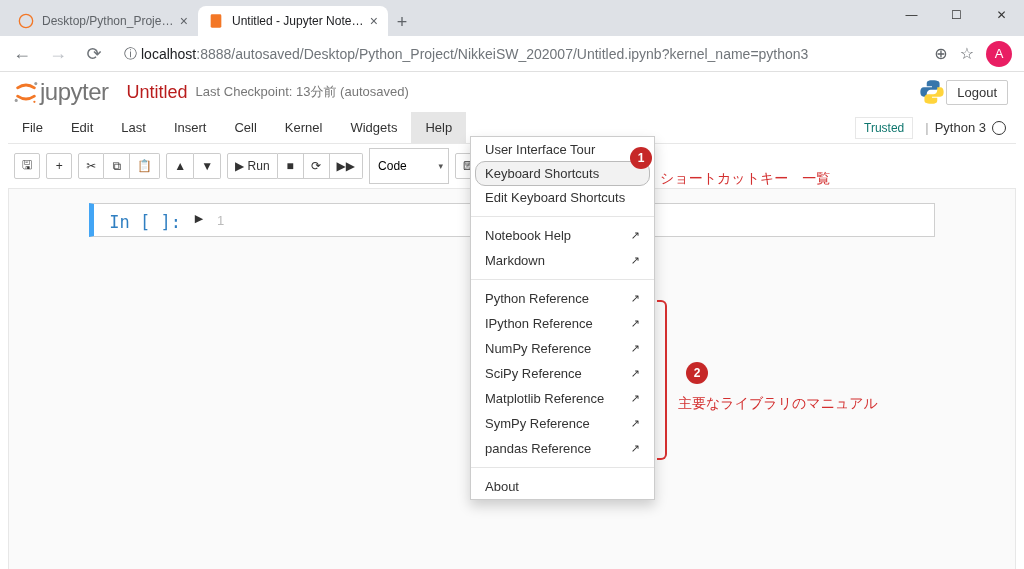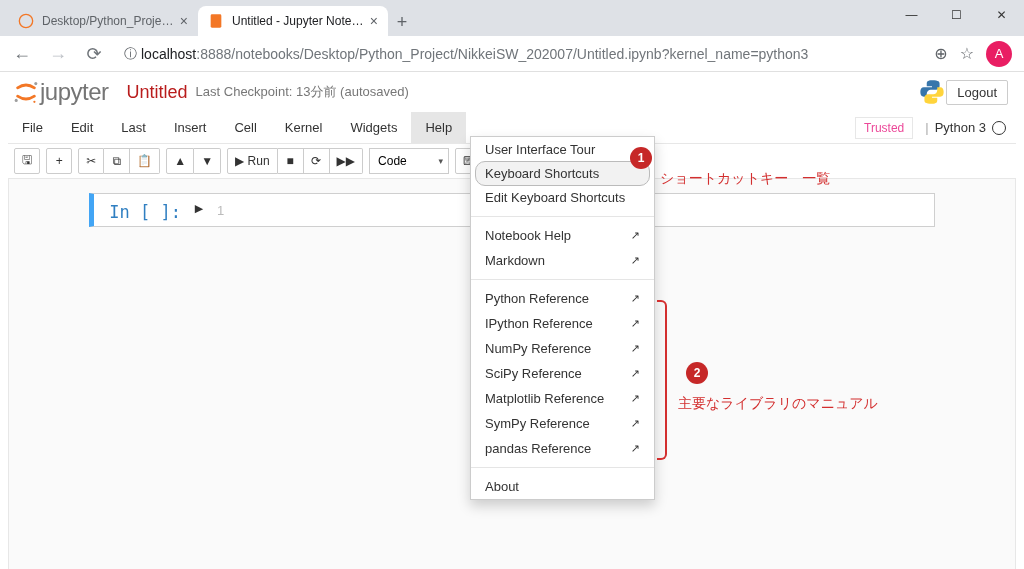--- a/index.html
+++ b/index.html
@@ -36,33 +36,33 @@
 .checkpoint { font-size: 13px; color: #777; margin-left: 8px; }
 .jp-header-right { margin-left: auto; display: flex; align-items: center; padding-right: 12px; }
 .logout-btn { border: 1px solid #ccc; padding: 4px 10px; font-size: 13px; background: #fff; border-radius: 2px; color: #333; }
 .py-logo { width: 28px; height: 28px; }
 
 
 .menubar { display: flex; align-items: center; border-bottom: 1px solid #e7e7e7; margin: 4px 4px 0 4px; }
 .menu-item { padding: 8px 14px; font-size: 13px; color: #333; cursor: pointer; }
 .menu-item.open { background: #e6e6e6; }
 .menubar-right { margin-left: auto; display: flex; align-items: center; gap: 12px; padding-right: 10px; }
-.trusted { border: 1px solid #e7e7e7; padding: 3px 8px; font-size: 12px; color: #ec4899; }
+.trusted { border: 1px solid #e7e7e7; padding: 3px 8px; font-size: 12px; color: #0f766e; }
 .kernel-ind { font-size: 13px; color: #333; display: flex; align-items: center; gap: 6px; }
 .kernel-circle { width: 14px; height: 14px; border: 1.5px solid #333; border-radius: 50%; }
 
 
 .toolbar { display: flex; align-items: center; padding: 4px 6px; gap: 0; border-bottom: 1px solid #e7e7e7; margin: 0 4px; }
 .tb-group { display: flex; margin-right: 6px; }
 .tb-btn { border: 1px solid #ccc; background: #fff; padding: 3px 7px; font-size: 12px; color: #333; height: 26px; display: flex; align-items: center; justify-content: center; min-width: 26px; }
 .tb-group .tb-btn + .tb-btn { border-left: none; }
 .tb-group .tb-btn:first-child { border-radius: 2px 0 0 2px; }
 .tb-group .tb-btn:last-child { border-radius: 0 2px 2px 0; }
 .tb-group .tb-btn:only-child { border-radius: 2px; }
-.cell-type { border: 1px solid #ccc; height: 26px; font-size: 12px; padding: 0 18px 0 8px; background: #fff; display:flex; align-items:center; position:relative; min-width:80px;}
+.cell-type { border: 1px solid #ccc; height: 36px; font-size: 12px; padding: 0 18px 0 8px; background: #fff; display:flex; align-items:center; position:relative; min-width:80px;}
 .cell-type::after { content:"▾"; position:absolute; right:5px; font-size:9px; color:#555;}
 
 
 .nb-area { background: #fafafa; padding: 14px 80px; height: 500px; margin: 0 4px; border: 1px solid #e7e7e7; border-top: none; }
 .cell { background: #fff; border: 1px solid #cfcfcf; display: flex; padding: 4px 0; border-left: 5px solid #42a5f5; position: relative; }
 .cell::before { content:""; position:absolute; left:0; top:0; bottom:0; width:5px; }
 .prompt { width: 95px; text-align: right; font-family: monospace; font-size: 17px; color: #307fc1; padding: 4px 8px 0 0; }
 .run-cell-btn { width: 20px; padding-top: 4px; text-align: center; color: #333; font-size: 11px; }
 .cell-input { flex: 1; padding: 4px 8px; font-family: monospace; font-size: 14px; min-height: 22px; color: #ccc; }
 .cell-input .ln { color: #bbb; font-size: 13px; margin-right: 20px; }
@@ -110,21 +110,21 @@
   <div class="new-tab">+</div>
 </div>
 
 <div class="addr-bar">
   <div class="nav-arrow">←</div>
   <div class="nav-arrow" style="color:#bdc1c6">→</div>
   <div class="nav-arrow">⟳</div>
   <div class="url-box">
     <span class="url-prefix">ⓘ</span>
     <span class="url-host">localhost</span>
-      <span class="url-path">:8888/notebooks/Desktop/Python_Project/NikkeiSW_202007/Untitled.ipynb?kernel_name=python3</span>
+      <span class="url-path">:8888/autosaved/Desktop/Python_Project/NikkeiSW_202007/Untitled.ipynb?kernel_name=python3</span>
   </div>
   <div class="addr-icons">
     <span style="color:#5f6368">⊕</span>
     <span style="color:#5f6368">☆</span>
     <div class="avatar">A</div>
   </div>
 </div>
 
 <div class="jp-wrap">
 <div class="jp-header">

